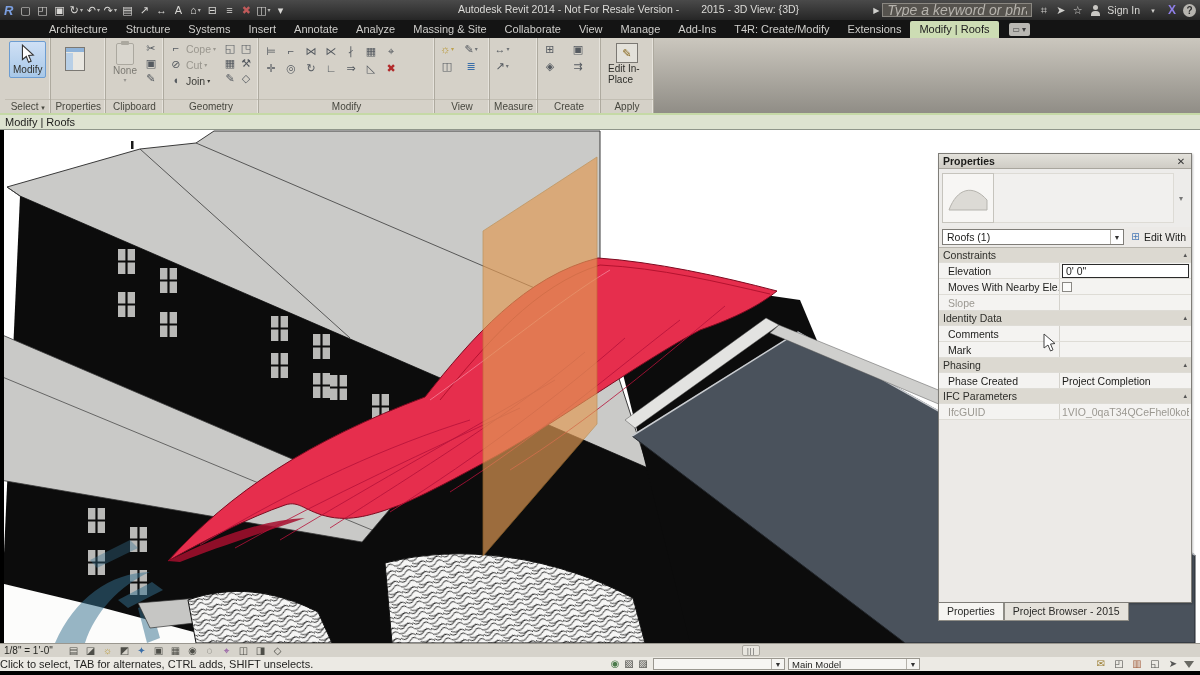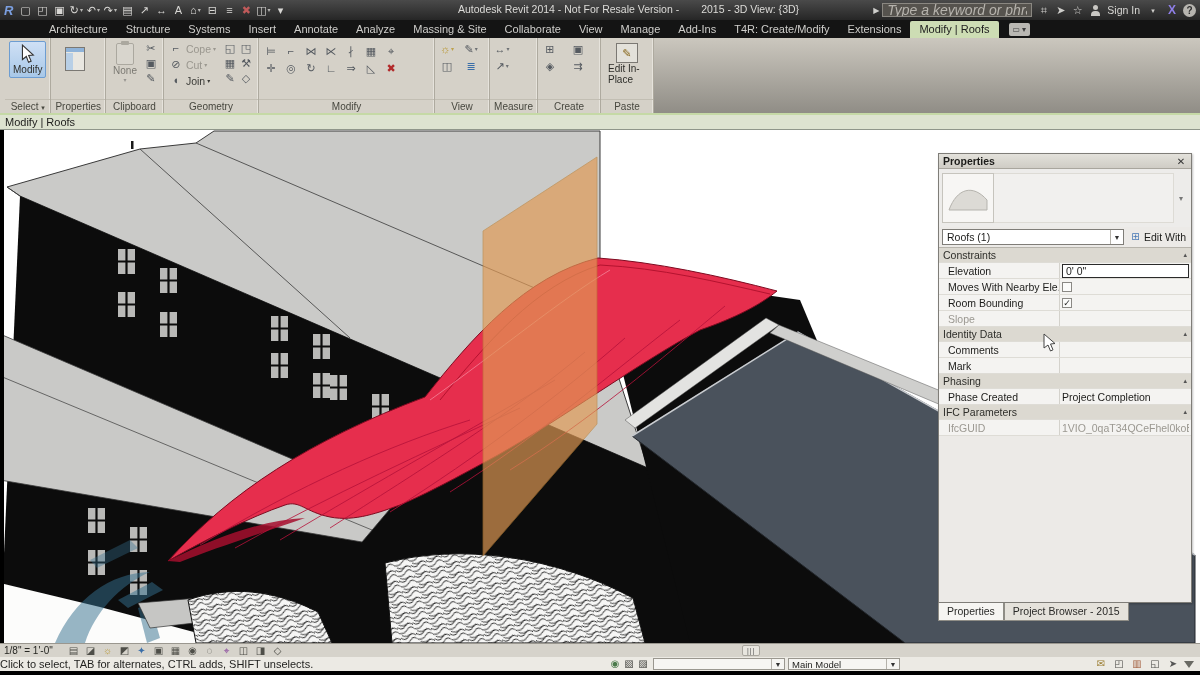--- a/index.html
+++ b/index.html
@@ -124,21 +124,21 @@
   .grip{position:absolute;left:742px;top:1px;height:11px;background:#e8e6df;border:1px solid #a9a69e;
         border-radius:2px;padding:0 4px;font-size:7px;letter-spacing:1px;color:#555;line-height:9px;}
 
   
   .statusbar{position:relative;height:14px;background:#eceae4;font-size:11px;color:#1f1f1d;
              display:flex;align-items:center;overflow:hidden;}
   .hint{margin-left:-4px;padding-left:4px;white-space:nowrap;}
   .sb-mid{position:absolute;left:608px;top:0;height:14px;display:flex;align-items:center;gap:3px;}
   .sb-combo{width:132px;height:12px;background:#f6f5f2;border:1px solid #9a978f;display:flex;align-items:center;
             font-size:9.5px;padding-left:3px;}
-  .sb-combo.mm{width:112px;}
+  .sb-combo.mm{width:132px;}
   .sb-combo .combo-arr{height:10px;}
   .sb-right{position:absolute;right:6px;top:0;height:14px;display:flex;align-items:center;gap:4px;}
   .statusbar .icn{width:14px;height:12px;font-size:10px;}
   .funnel{width:0;height:0;border-left:5px solid transparent;border-right:5px solid transparent;
           border-top:7px solid #6a6a64;display:inline-block;}
   .bottomblack{height:4px;background:#000;}
 </style>
 </head>
 <body>
 
@@ -329,21 +329,21 @@
       <div class="rpanel-label">Create</div>
     </div>
 
     <div class="rpanel">
       <div class="rpanel-body" style="justify-content:center;">
         <div class="bigbtn" style="width:44px;">
           <span class="eip-ic">✎</span>
           <span style="text-align:left;line-height:1.1;">Edit In-Place</span>
         </div>
       </div>
-      <div class="rpanel-label">Paste</div>
+      <div class="rpanel-label">Apply</div>
     </div>
 
     <div class="ribbon-rest"></div>
   </div>
 
   <div class="optionsbar">
     <span>Modify | Roofs</span>
   </div>
 
   <div class="viewport">
@@ -470,26 +470,20 @@
           <div class="prow">
             <span class="plabel">Elevation</span>
             <span class="pval">
               <span class="pinput">0' 0"</span>
             </span>
           </div>
           <div class="prow">
             <span class="plabel">Moves With Nearby Ele...</span>
             <span class="pval">
               <span class="cb"></span>
-            </span>
-          </div>
-          <div class="prow">
-            <span class="plabel">Room Bounding</span>
-            <span class="pval">
-              <span class="cb">✓</span>
             </span>
           </div>
           <div class="prow pdis">
             <span class="plabel">Slope</span>
             <span class="pval">
               <span class="pvtext"></span>
             </span>
           </div>
           <div class="prow psec">
             <span class="psec-label">Identity Data</span>

